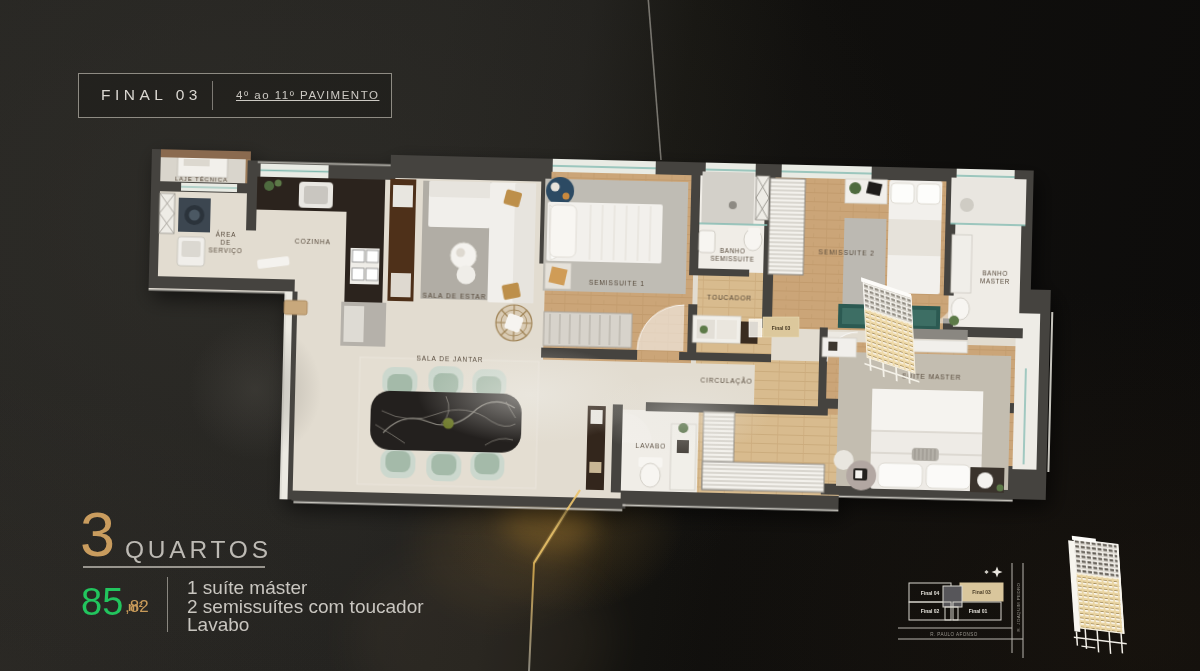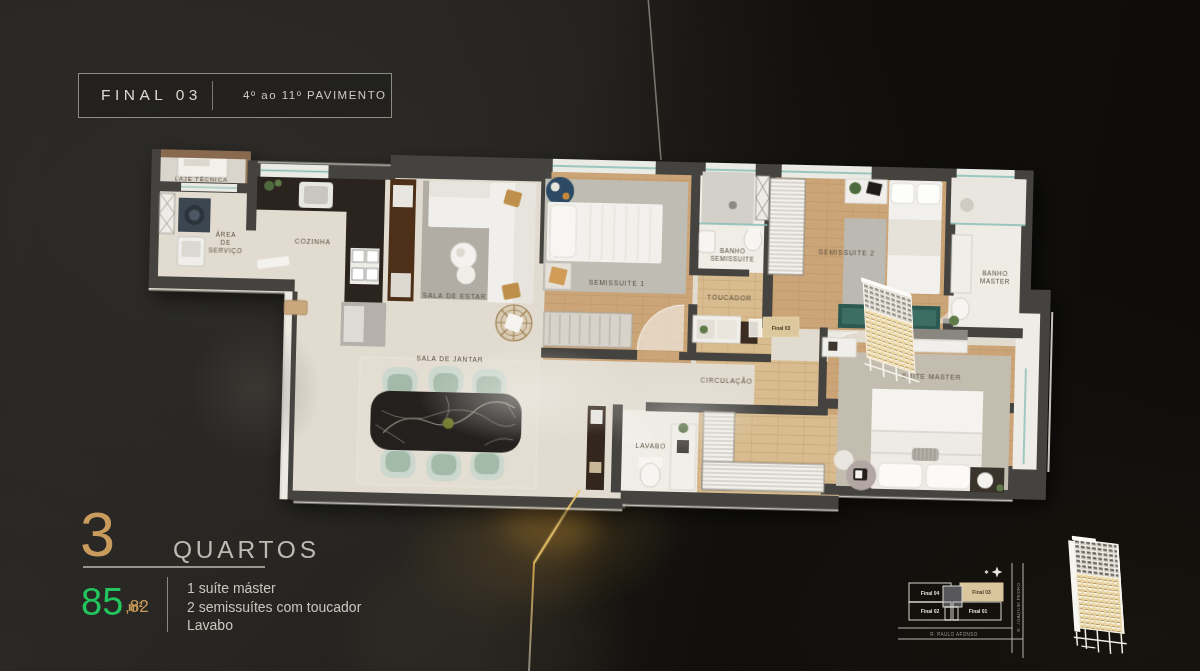--- a/index.html
+++ b/index.html
@@ -38,21 +38,21 @@
   <path d="M579,491 L534,563 L529,671" stroke="url(#goldline)" stroke-width="2" fill="none" opacity="0.95"></path>
   <path d="M579,491 L534,563" stroke="#f6d27c" stroke-width="1.4" fill="none" opacity="0.95" style="filter:blur(1px)"></path>
 </svg>
 
 <div class="abs" style="left:78px;top:73px;width:312px;height:43px;border:1px solid #8e8b83;background:rgba(20,19,18,0.35);">
 
   <div class="abs" style="left:22px;top:12px;font-size:15.5px;letter-spacing:4.5px;color:#dad7d1;">FINAL 03</div>
 
   <div class="abs" style="left:133px;top:7px;width:1px;height:29px;background:#7d7a74;"></div>
 
-  <div class="abs" style="left:164px;top:15px;font-size:11.5px;letter-spacing:1.5px;color:#ccc9c3;">4º ao 11º PAVIMENTO</div>
+  <div class="abs" style="left:157px;top:15px;font-size:11.5px;letter-spacing:1.5px;color:#ccc9c3;text-decoration:underline;">4º ao 11º PAVIMENTO</div>
 </div>
 
 <div class="abs" id="plan" style="left:152px;top:149px;width:915px;height:362px;transform:rotate(1.4deg);transform-origin:0 0;">
 <svg width="915" height="362" viewBox="0 0 915 362" style="filter:drop-shadow(5px 8px 10px rgba(0,0,0,0.55))">
   <defs>
     <linearGradient id="woodg" x1="0" y1="0" x2="1" y2="0">
       <stop offset="0" stop-color="#c39d6f"></stop>
       <stop offset="0.5" stop-color="#cfa87a"></stop>
       <stop offset="1" stop-color="#c59e70"></stop>
     </linearGradient>
@@ -513,33 +513,33 @@
       <line x1="42" y1="78" x2="42" y2="90"></line>
     </g>
     <line x1="-3" y1="85" x2="52" y2="85" stroke="#f4f1e8" stroke-width="1.8"></line>
   </g>
 </svg>
 
 <div class="abs" style="left:80px;top:505px;width:420px;height:150px;">
 
   <div class="abs" style="left:0px;top:-7px;font-size:63px;font-weight:400;color:#c99c5e;">3</div>
 
-  <div class="abs" style="left:45px;top:31px;font-size:24.5px;letter-spacing:3.8px;color:#bdbab4;font-weight:400;margin-left:48px;">QUARTOS</div>
+  <div class="abs" style="left:45px;top:31px;font-size:24.5px;letter-spacing:3.8px;color:#bdbab4;font-weight:400;">QUARTOS</div>
 
   <div class="abs" style="left:3px;top:61px;width:182px;height:1.5px;background:#98958e;"></div>
 
   <div class="abs" style="left:1px;top:76px;font-size:38px;color:#22c55e;">85</div>
 
   <div class="abs" style="left:45px;top:92px;font-size:17px;color:#c89a59;">,82</div>
 
   <div class="abs" style="left:48px;top:95px;font-size:12px;font-weight:bold;color:#c89a59;text-align:center;">m²</div>
 
   <div class="abs" style="left:87px;top:72px;width:1px;height:55px;background:#8a8780;"></div>
 
-  <div class="abs" style="left:107px;top:74px;font-size:14px;color:#c9c6c0;line-height:18.5px;">1 suíte máster<br>2 semissuítes com toucador<br>Lavabo</div>
+  <div class="abs" style="left:107px;top:74px;font-size:19px;color:#c9c6c0;line-height:18.5px;">1 suíte máster<br>2 semissuítes com toucador<br>Lavabo</div>
 </div>
 
 <svg class="abs" style="left:890px;top:550px;" width="150" height="110" viewBox="0 0 150 110">
 
   <line x1="122" y1="13" x2="122" y2="103" stroke="#b9b6af" stroke-width="1"></line>
   <line x1="133" y1="13" x2="133" y2="108" stroke="#b9b6af" stroke-width="1"></line>
 
   <line x1="8" y1="78" x2="122" y2="78" stroke="#b9b6af" stroke-width="1"></line>
   <line x1="8" y1="89" x2="133" y2="89" stroke="#b9b6af" stroke-width="1"></line>
 

